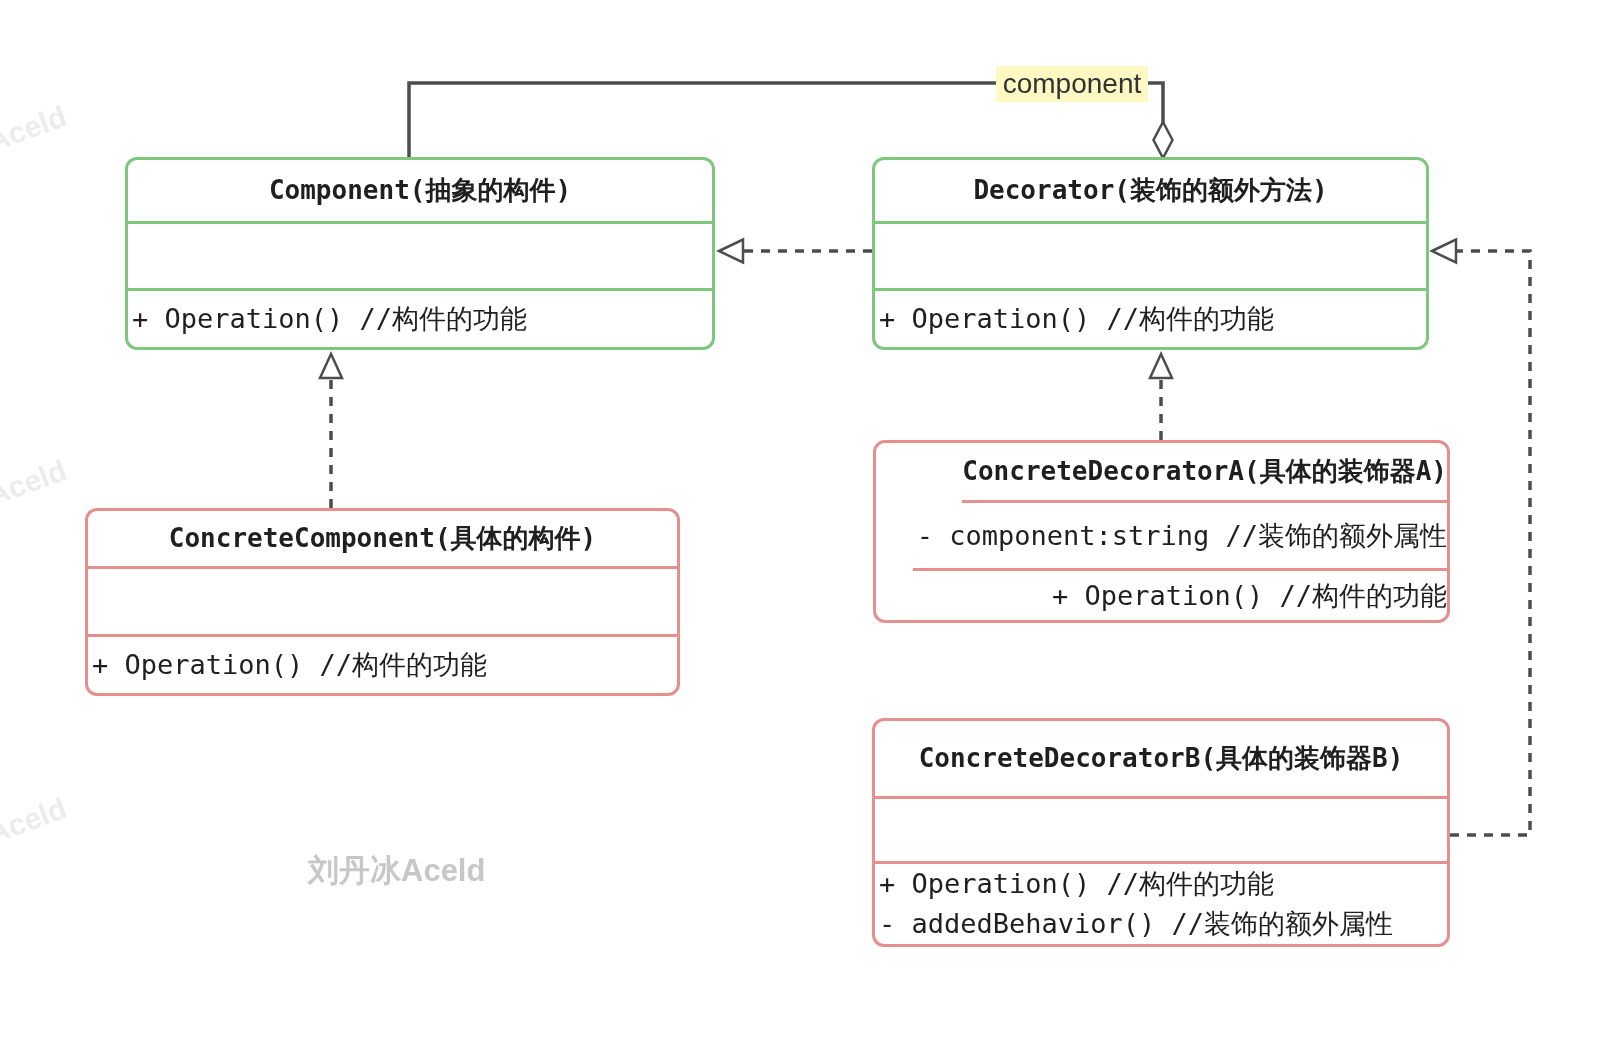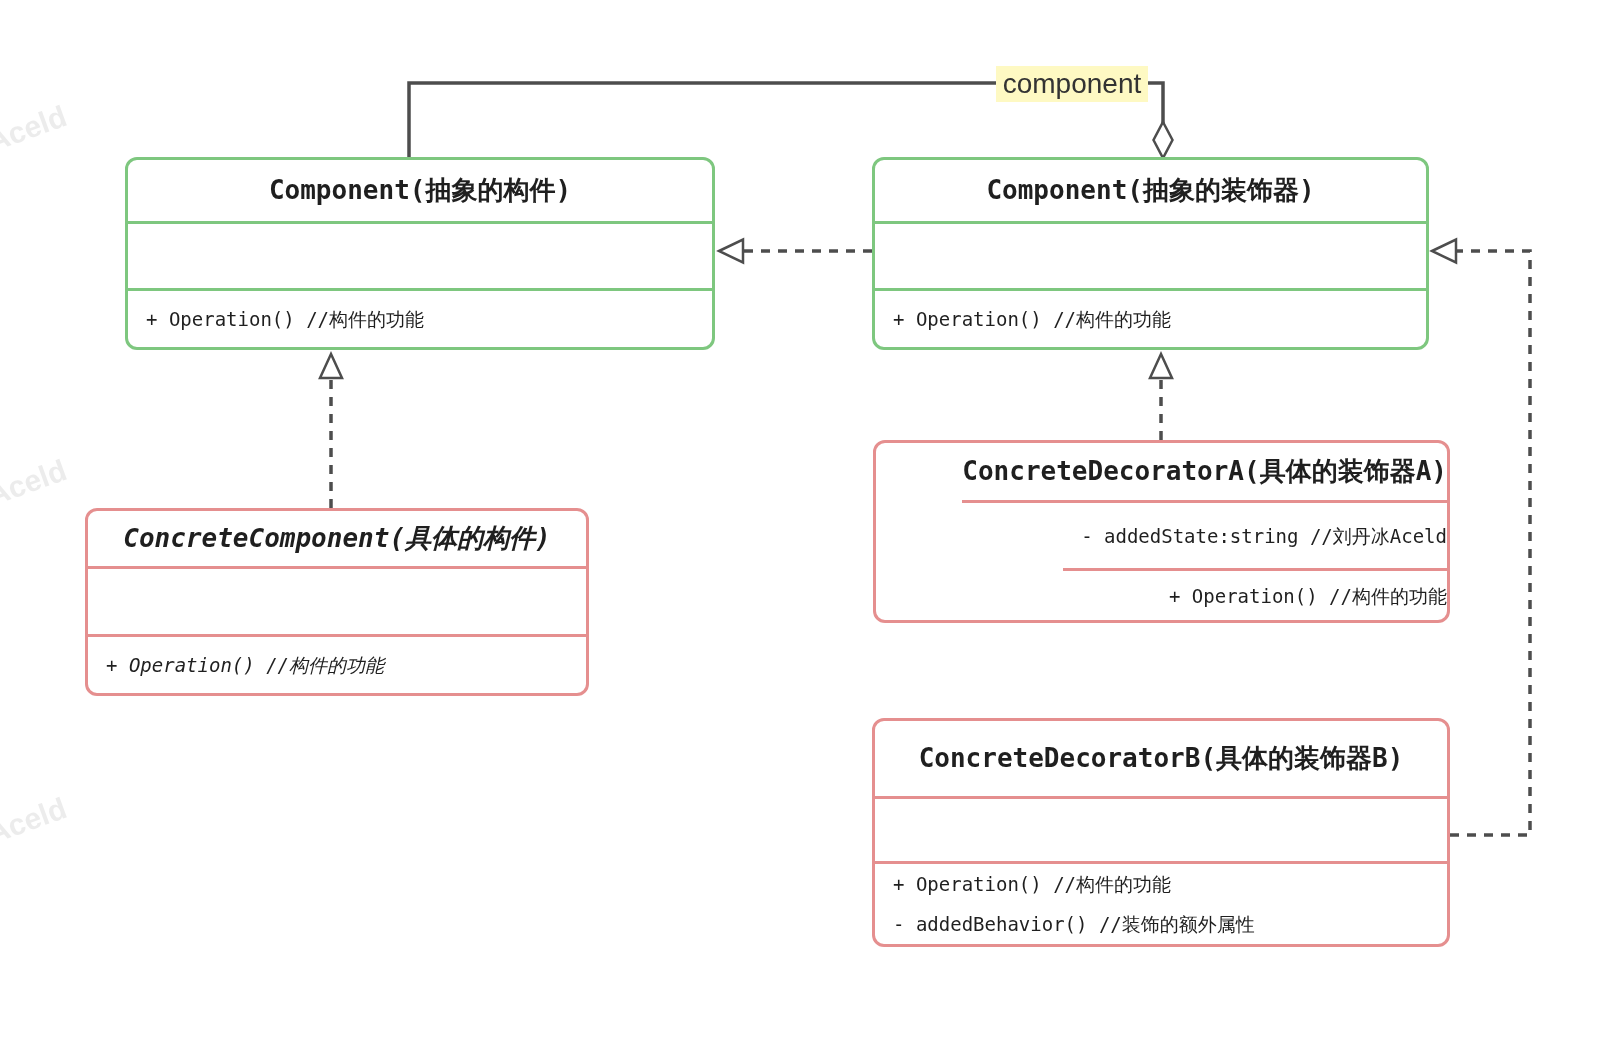--- a/index.html
+++ b/index.html
@@ -40,35 +40,35 @@
     justify-content: center;
     font-family: "DejaVu Sans Mono", "Liberation Mono", monospace;
     font-weight: bold;
     font-size: 26px;
     letter-spacing: 0px;
   }
   .member-row {
     display: flex;
     flex-direction: column;
     justify-content: center;
-    padding-left: 18px;
+    padding-left: 4px;
     font-family: "DejaVu Sans Mono", "Liberation Mono", monospace;
-    font-size: 19px;
+    font-size: 27px;
     line-height: 40px;
     white-space: nowrap;
   }
   .empty-row { }
   
   #box-component           { left: 125px; top: 157px; width: 590px; height: 193px; }
   #box-component .r1       { height: 64px; }
   #box-component .r2       { height: 67px; }
   #box-decorator           { left: 872px; top: 157px; width: 557px; height: 193px; }
   #box-decorator .r1       { height: 64px; }
   #box-decorator .r2       { height: 67px; }
-  #box-concrete-component  { left: 85px;  top: 508px; width: 504px; height: 188px; font-style: italic; }
+  #box-concrete-component  { left: 85px;  top: 508px; width: 595px; height: 188px; }
   #box-concrete-component .r1 { height: 58px; }
   #box-concrete-component .r2 { height: 68px; }
   #box-concrete-decorator-a { left: 873px; top: 440px; width: 577px; height: 183px; align-items: flex-end; }
   #box-concrete-decorator-a .r1 { height: 60px; }
   #box-concrete-decorator-a .r2 { height: 68px; }
   #box-concrete-decorator-b { left: 872px; top: 718px; width: 578px; height: 229px; }
   #box-concrete-decorator-b .r1 { height: 80px; }
   #box-concrete-decorator-b .r2 { height: 66px; }
 
   .edge-label {
@@ -105,20 +105,21 @@
   }
 </style>
 </head>
 <body>
 
 <div id="canvas">
 
   <div id="wm1" class="wm-corner">Aceld</div>
   <div id="wm2" class="wm-corner">Aceld</div>
   <div id="wm3" class="wm-corner">Aceld</div>
+  <div class="wm-signature">刘丹冰Aceld</div>
 
   <svg class="connectors" viewBox="0 0 1608 1053" xmlns="http://www.w3.org/2000/svg">
 
     <g>
       <path d="M 409 157 L 409 83 L 1163 83 L 1163 124" fill="none" stroke="#4d4d4d" stroke-width="3.5"></path>
       <polygon points="1163,122 1172.5,140 1163,158 1153.5,140" fill="#ffffff" stroke="#4d4d4d" stroke-width="2.5"></polygon>
     </g>
 
     <g>
       <path d="M 872 251 L 743 251" fill="none" stroke="#4d4d4d" stroke-width="3.5" stroke-dasharray="9 8"></path>
@@ -145,39 +146,39 @@
 
   <div id="box-component" class="class-box green">
     <div class="crow r1 title-row">Component(抽象的构件)</div>
     <div class="crow r2 empty-row"></div>
     <div class="crow member-row">
       <span>+ Operation() //构件的功能</span>
     </div>
   </div>
 
   <div id="box-decorator" class="class-box green">
-    <div class="crow r1 title-row">Component(抽象的装饰器)</div>
+    <div class="crow r1 title-row">Decorator(装饰的额外方法)</div>
     <div class="crow r2 empty-row"></div>
     <div class="crow member-row">
       <span>+ Operation() //构件的功能</span>
     </div>
   </div>
 
   <div id="box-concrete-component" class="class-box pink">
     <div class="crow r1 title-row">ConcreteComponent(具体的构件)</div>
     <div class="crow r2 empty-row"></div>
     <div class="crow member-row">
       <span>+ Operation() //构件的功能</span>
     </div>
   </div>
 
   <div id="box-concrete-decorator-a" class="class-box pink">
     <div class="crow r1 title-row">ConcreteDecoratorA(具体的装饰器A)</div>
     <div class="crow r2 member-row">
-      <span>- addedState:string //刘丹冰Aceld</span>
+      <span>- component:string //装饰的额外属性</span>
     </div>
     <div class="crow member-row">
       <span>+ Operation() //构件的功能</span>
     </div>
   </div>
 
   <div id="box-concrete-decorator-b" class="class-box pink">
     <div class="crow r1 title-row">ConcreteDecoratorB(具体的装饰器B)</div>
     <div class="crow r2 empty-row"></div>
     <div class="crow member-row">

